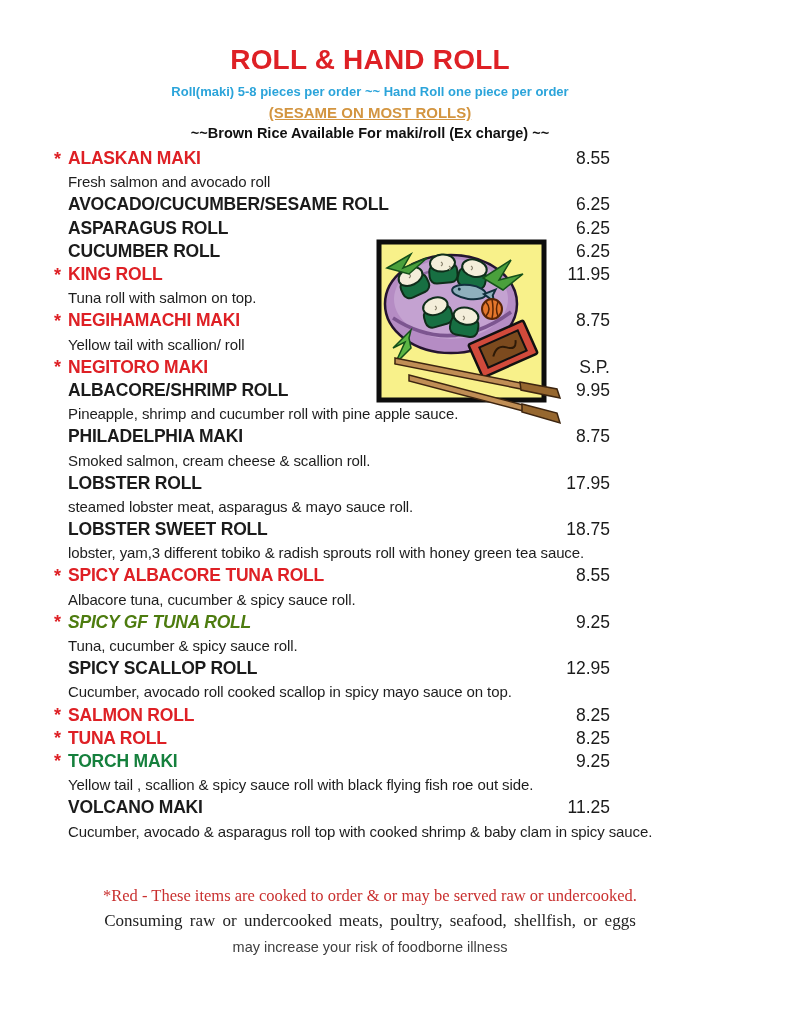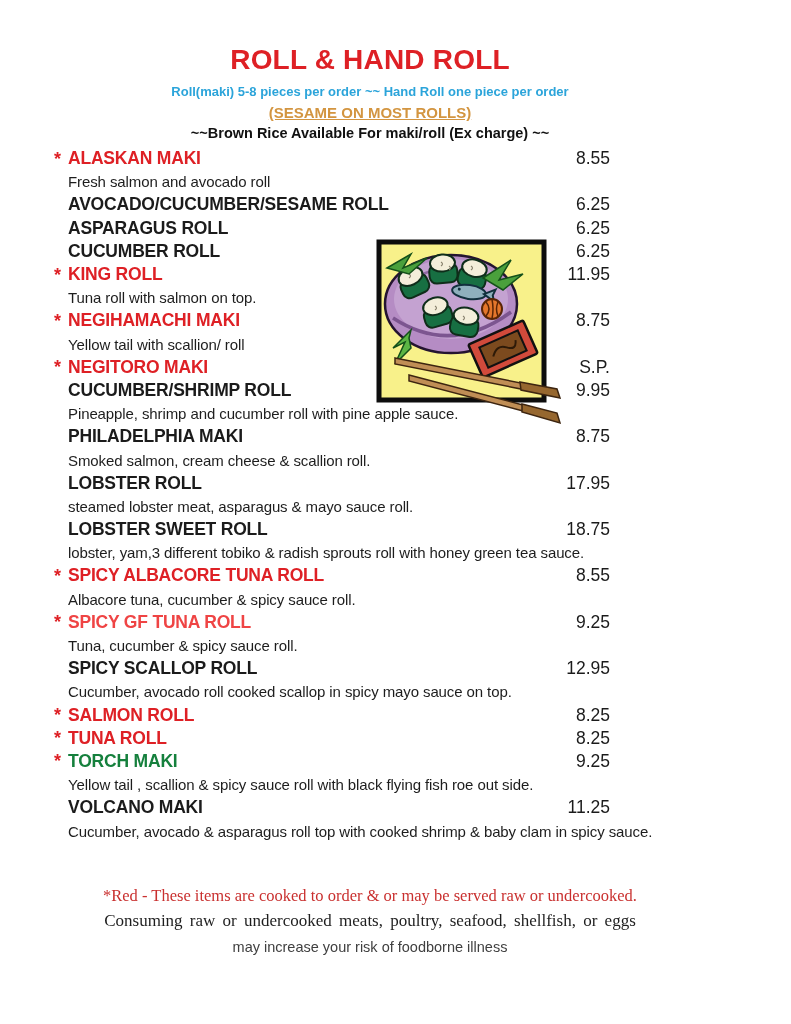--- a/index.html
+++ b/index.html
@@ -89,21 +89,21 @@
       <span class="desc">Yellow tail with scallion/ roll</span>
     </div>
       <div class="row item-row">
       <span class="star" style="color: rgb(222, 32, 37);">*</span>
       <span class="item-name" style="color: rgb(222, 32, 37);">NEGITORO MAKI</span>
       <span class="dots"></span>
       <span class="price">S.P.</span>
     </div>
       <div class="row item-row">
       <span class="star" style="color: rgb(222, 32, 37);"></span>
-      <span class="item-name">CUCUMBER/SHRIMP ROLL</span>
+      <span class="item-name">ALBACORE/SHRIMP ROLL</span>
       <span class="dots"></span>
       <span class="price">9.95</span>
     </div>
       <div class="row desc-row">
       <span class="desc">Pineapple, shrimp and cucumber roll with pine apple sauce.</span>
     </div>
       <div class="row item-row">
       <span class="star" style="color: rgb(222, 32, 37);"></span>
       <span class="item-name">PHILADELPHIA MAKI</span>
       <span class="dots"></span>
@@ -134,21 +134,21 @@
       <span class="star" style="color: rgb(222, 32, 37);">*</span>
       <span class="item-name" style="color: rgb(222, 32, 37);">SPICY ALBACORE TUNA ROLL</span>
       <span class="dots"></span>
       <span class="price">8.55</span>
     </div>
       <div class="row desc-row">
       <span class="desc">Albacore tuna, cucumber &amp; spicy sauce roll.</span>
     </div>
       <div class="row item-row">
       <span class="star" style="color: rgb(222, 32, 37);">*</span>
-      <span class="item-name" style="color: #ef4444;">SPICY GF TUNA ROLL</span>
+      <span class="item-name" style="color: #4d7c0f; font-style: italic;">SPICY GF TUNA ROLL</span>
       <span class="dots"></span>
       <span class="price">9.25</span>
     </div>
       <div class="row desc-row">
       <span class="desc">Tuna, cucumber &amp; spicy sauce roll.</span>
     </div>
       <div class="row item-row">
       <span class="star" style="color: rgb(222, 32, 37);"></span>
       <span class="item-name">SPICY SCALLOP ROLL</span>
       <span class="dots"></span>

